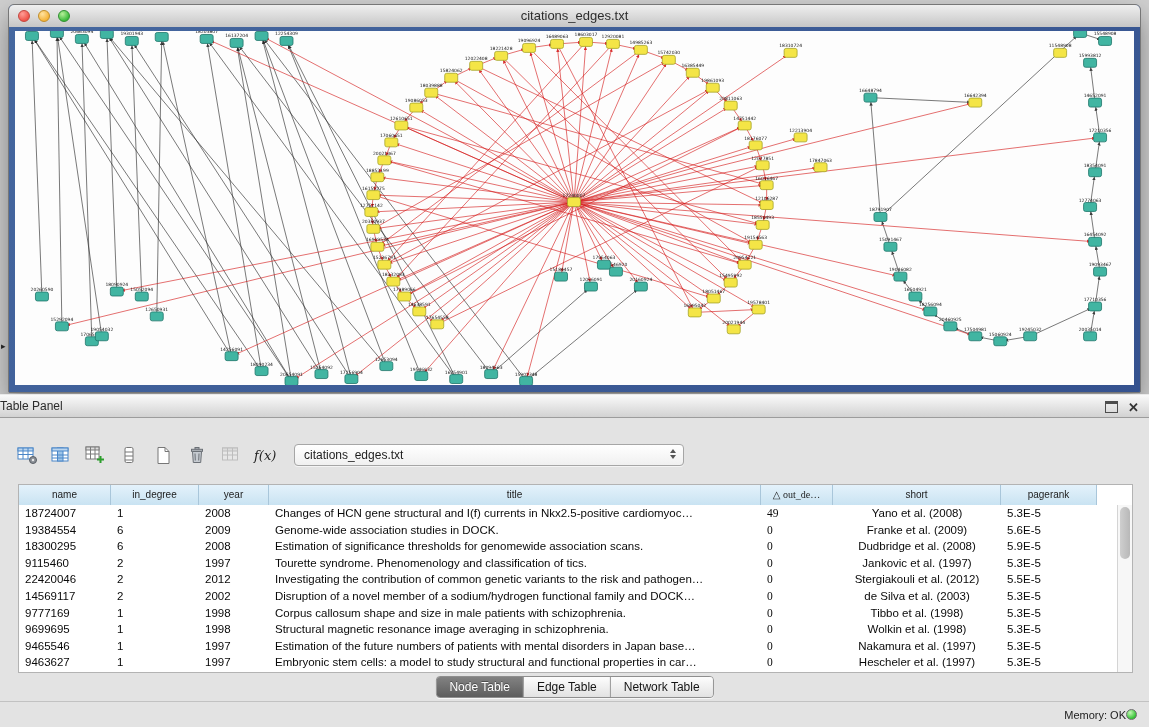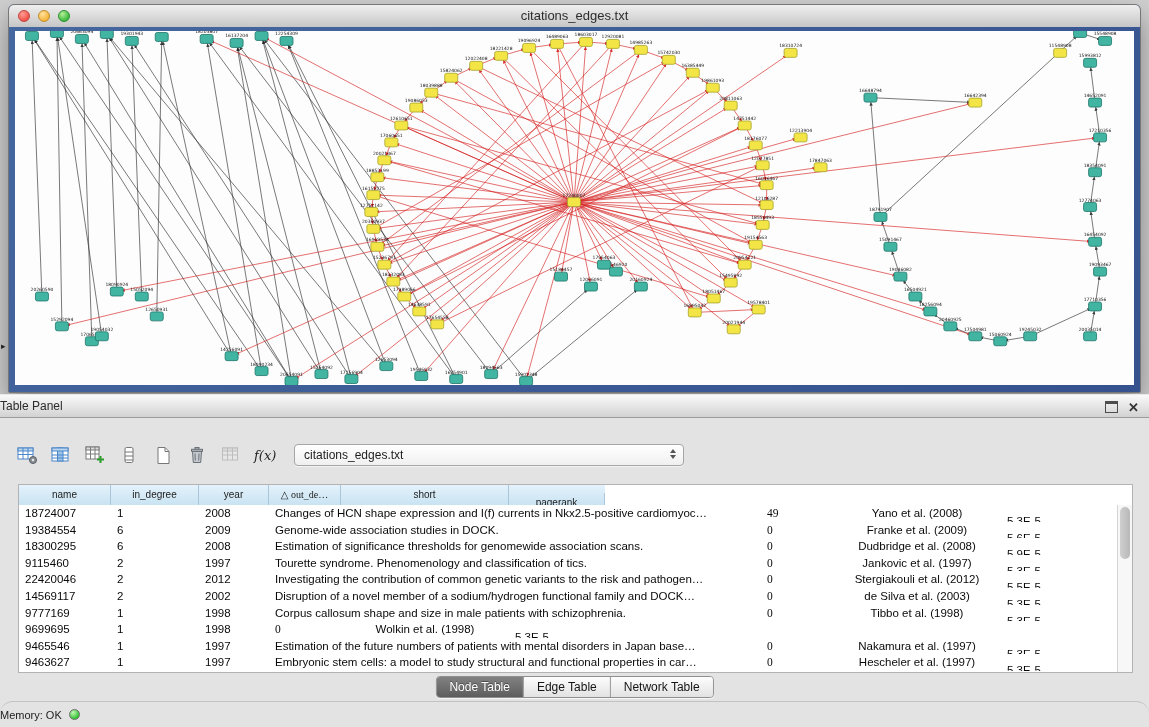--- a/index.html
+++ b/index.html
@@ -78,40 +78,40 @@
     box-sizing:border-box;height:20px;line-height:19px;font-size:10px;color:#1c1c1c;
     text-align:center;border-right:1px solid #a9c6da;overflow:hidden;white-space:nowrap;cursor:pointer;
   }
   .th.fill{flex:1;background:#fff;border-right:none;cursor:default;}
   .tbody{position:absolute;top:20px;left:0;right:15px;bottom:0;overflow:hidden;}
   .tr{display:flex;height:16.6px;line-height:16.6px;background:#fff;}
   .td{
     box-sizing:border-box;font-size:11.5px;color:#090909;padding-left:6px;
     overflow:hidden;white-space:nowrap;
   }
-  .c0{width:92px;} .c1{width:88px;} .c2{width:70px;} .c3{width:492px;} .c4{width:72px;font-family:Liberation Serif, serif;} .c5{width:168px;text-align:center;padding-left:0;} .c6{width:96px;margin-top:8px;}
+  .c0{width:92px;} .c1{width:88px;} .c2{width:70px;} .c3{width:492px;} .c4{width:72px;font-family:Liberation Serif, serif;} .c5{width:168px;text-align:center;padding-left:0;} .c6{width:96px;}
   .vscroll{position:absolute;top:20px;right:0;bottom:0;width:15px;background:#f7f7f7;border-left:1px solid #d4d4d4;box-sizing:border-box;}
   .vthumb{margin:2px;height:52px;border-radius:6px;background:linear-gradient(90deg,#cfcfcf,#b8b8b8);}
   
   .tabs{
     position:absolute;top:258px;left:50%;transform:translateX(-50%);
     display:inline-flex;border:1px solid #8f8f8f;border-radius:4px;overflow:hidden;
     box-shadow:0 1px 0 rgba(255,255,255,.7);
   }
   .tab{
     padding:2px 13px;font-size:12px;color:#151515;cursor:pointer;
     background:linear-gradient(#fdfdfd,#e2e2e2);border-left:1px solid #9a9a9a;line-height:16px;
   }
   .tab:first-child{border-left:none;}
   .tab.sel{background:linear-gradient(#828282,#5d5d5d);color:#fff;text-shadow:0 -1px 0 rgba(0,0,0,.35);}
   
   .statusbar{
     position:absolute;bottom:0;left:0;width:1149px;height:26px;box-sizing:border-box;
-    border-top:1px solid #c2c2c2;display:flex;align-items:center;
-    padding-right:12px;gap:7px;font-size:11px;color:#222;border-radius:13px;
+    border-top:1px solid #c2c2c2;display:flex;align-items:center;justify-content:flex-end;
+    padding-right:12px;font-size:11px;color:#222;
   }
   .memdot{
     width:11px;height:11px;border-radius:50%;box-sizing:border-box;
     background:radial-gradient(circle at 35% 30%,#c2f7b4,#35c335 70%);border:1px solid #6d6d6d;
   }
 </style>
 </head>
 <body>
 
 <div class="net-window">
@@ -788,31 +788,32 @@
           <span class="down"></span>
         </span>
     </div>
   </div>
 
   <div class="table">
     <div class="thead">
         <div class="th c0">name</div>
         <div class="th c1">in_degree</div>
         <div class="th c2">year</div>
+        <div class="th c3">title</div>
         <div class="th c4">△ out_de…</div>
         <div class="th c5">short</div>
         <div class="th c6">pagerank</div>
         <div class="th fill"></div>
       </div>
     <div class="tbody">
         <div class="tr">
           <div class="td c0">18724007</div>
           <div class="td c1">1</div>
           <div class="td c2">2008</div>
-          <div class="td c3">Changes of HCN shape expression and I(f) currents in Nkx2.5-positive cardiomyoc…</div>
+          <div class="td c3">Changes of HCN gene structural and I(f) currents in Nkx2.5-positive cardiomyoc…</div>
           <div class="td c4">49</div>
           <div class="td c5">Yano et al. (2008)</div>
           <div class="td c6">5.3E-5</div>
         </div>
         <div class="tr">
           <div class="td c0">19384554</div>
           <div class="td c1">6</div>
           <div class="td c2">2009</div>
           <div class="td c3">Genome-wide association studies in DOCK.</div>
           <div class="td c4">0</div>
@@ -861,20 +862,21 @@
           <div class="td c2">1998</div>
           <div class="td c3">Corpus callosum shape and size in male patients with schizophrenia.</div>
           <div class="td c4">0</div>
           <div class="td c5">Tibbo et al. (1998)</div>
           <div class="td c6">5.3E-5</div>
         </div>
         <div class="tr">
           <div class="td c0">9699695</div>
           <div class="td c1">1</div>
           <div class="td c2">1998</div>
+          <div class="td c3">Structural magnetic resonance image averaging in schizophrenia.</div>
           <div class="td c4">0</div>
           <div class="td c5">Wolkin et al. (1998)</div>
           <div class="td c6">5.3E-5</div>
         </div>
         <div class="tr">
           <div class="td c0">9465546</div>
           <div class="td c1">1</div>
           <div class="td c2">1997</div>
           <div class="td c3">Estimation of the future numbers of patients with mental disorders in Japan base…</div>
           <div class="td c4">0</div>

